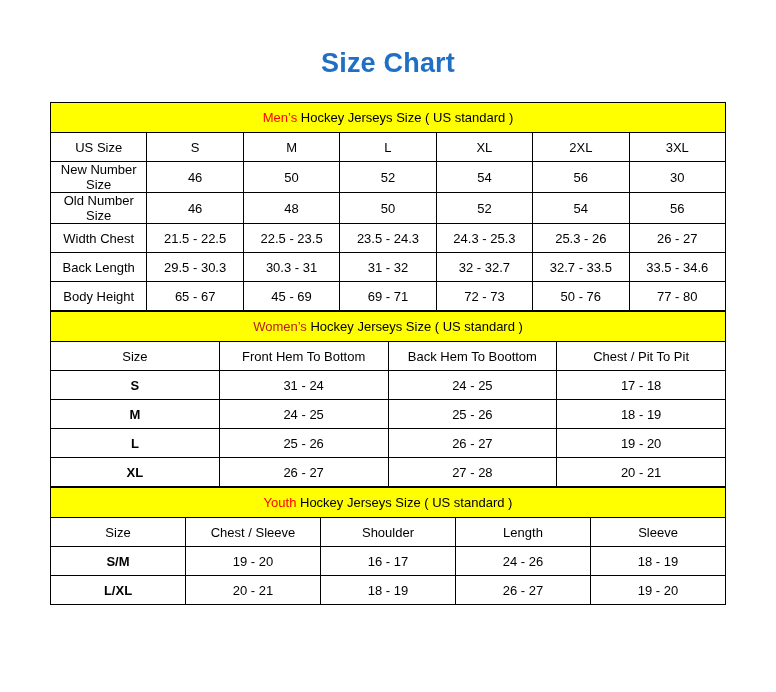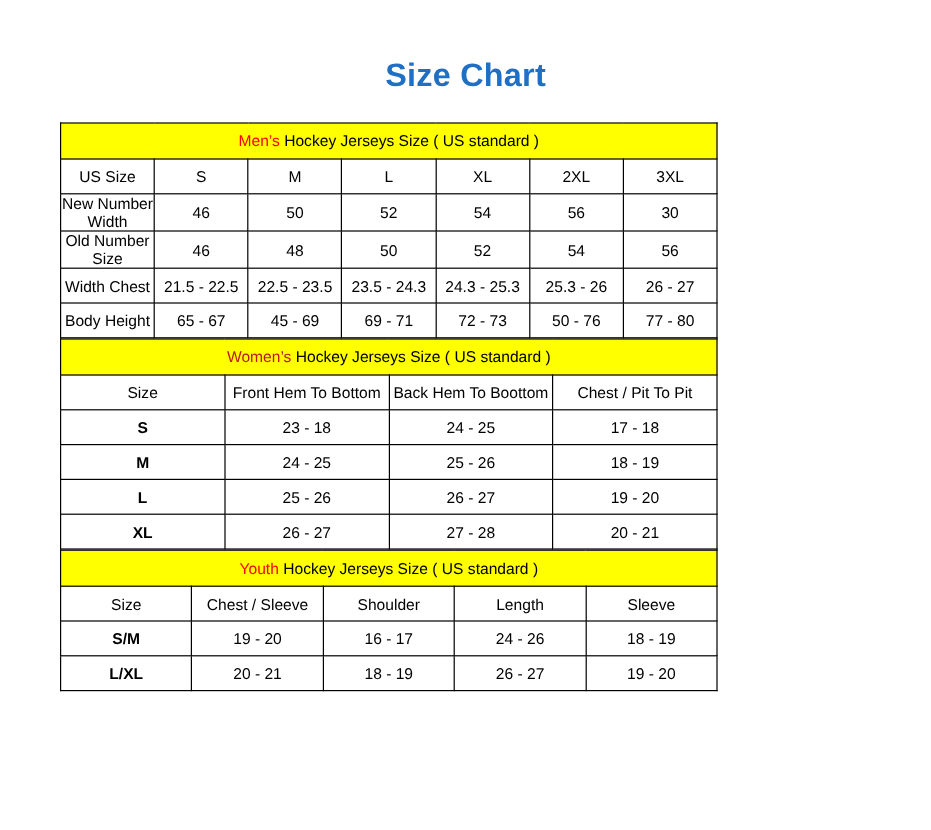--- a/index.html
+++ b/index.html
@@ -29,21 +29,21 @@
     padding-top: 48px;
     letter-spacing: 0.2px;
   }
   .chart-wrap {
     margin: 0 auto;
     padding-top: 23px;
     width: 676px;
   }
   table {
     border-collapse: collapse;
-    width: 548px;
+    width: 676px;
     table-layout: fixed;
   }
   td, th {
     border: 1px solid #000000;
     font-size: 13px;
     text-align: center;
     vertical-align: middle;
     padding: 0;
     height: 28px;
     font-weight: normal;
@@ -84,21 +84,21 @@
         <tr>
           <td class="colhead" style="width:148px">US Size</td>
           <td class="colhead" style="width:88px">S</td>
           <td class="colhead" style="width:88px">M</td>
           <td class="colhead" style="width:88px">L</td>
           <td class="colhead" style="width:88px">XL</td>
           <td class="colhead" style="width:88px">2XL</td>
           <td class="colhead" style="width:88px">3XL</td>
         </tr>
         <tr>
-          <td class="rowlabel">New Number Width</td>
+          <td class="rowlabel">New Number Size</td>
           <td>46</td>
           <td>50</td>
           <td>52</td>
           <td>54</td>
           <td>56</td>
           <td>30</td>
         </tr>
         <tr>
           <td class="rowlabel">Old Number Size</td>
           <td>46</td>
@@ -111,20 +111,29 @@
         <tr>
           <td class="rowlabel">Width Chest</td>
           <td>21.5 - 22.5</td>
           <td>22.5 - 23.5</td>
           <td>23.5 - 24.3</td>
           <td>24.3 - 25.3</td>
           <td>25.3 - 26</td>
           <td>26 - 27</td>
         </tr>
         <tr>
+          <td class="rowlabel">Back Length</td>
+          <td>29.5 - 30.3</td>
+          <td>30.3 - 31</td>
+          <td>31 - 32</td>
+          <td>32 - 32.7</td>
+          <td>32.7 - 33.5</td>
+          <td>33.5 - 34.6</td>
+        </tr>
+        <tr>
           <td class="rowlabel">Body Height</td>
           <td>65 - 67</td>
           <td>45 - 69</td>
           <td>69 - 71</td>
           <td>72 - 73</td>
           <td>50 - 76</td>
           <td>77 - 80</td>
         </tr>
       </tbody>
     </table>
@@ -135,21 +144,21 @@
           <td colspan="4"><span class="accent-women">Women’s</span><span> Hockey Jerseys Size ( US standard )</span></td>
         </tr>
         <tr>
           <td class="colhead" style="width:148px">Size</td>
           <td class="colhead" style="width:176px">Front Hem To Bottom</td>
           <td class="colhead" style="width:176px">Back Hem To Boottom</td>
           <td class="colhead" style="width:176px">Chest / Pit To Pit</td>
         </tr>
         <tr>
           <td class="rowlabel-bold">S</td>
-          <td>23 - 18</td>
+          <td>31 - 24</td>
           <td>24 - 25</td>
           <td>17 - 18</td>
         </tr>
         <tr>
           <td class="rowlabel-bold">M</td>
           <td>24 - 25</td>
           <td>25 - 26</td>
           <td>18 - 19</td>
         </tr>
         <tr>

